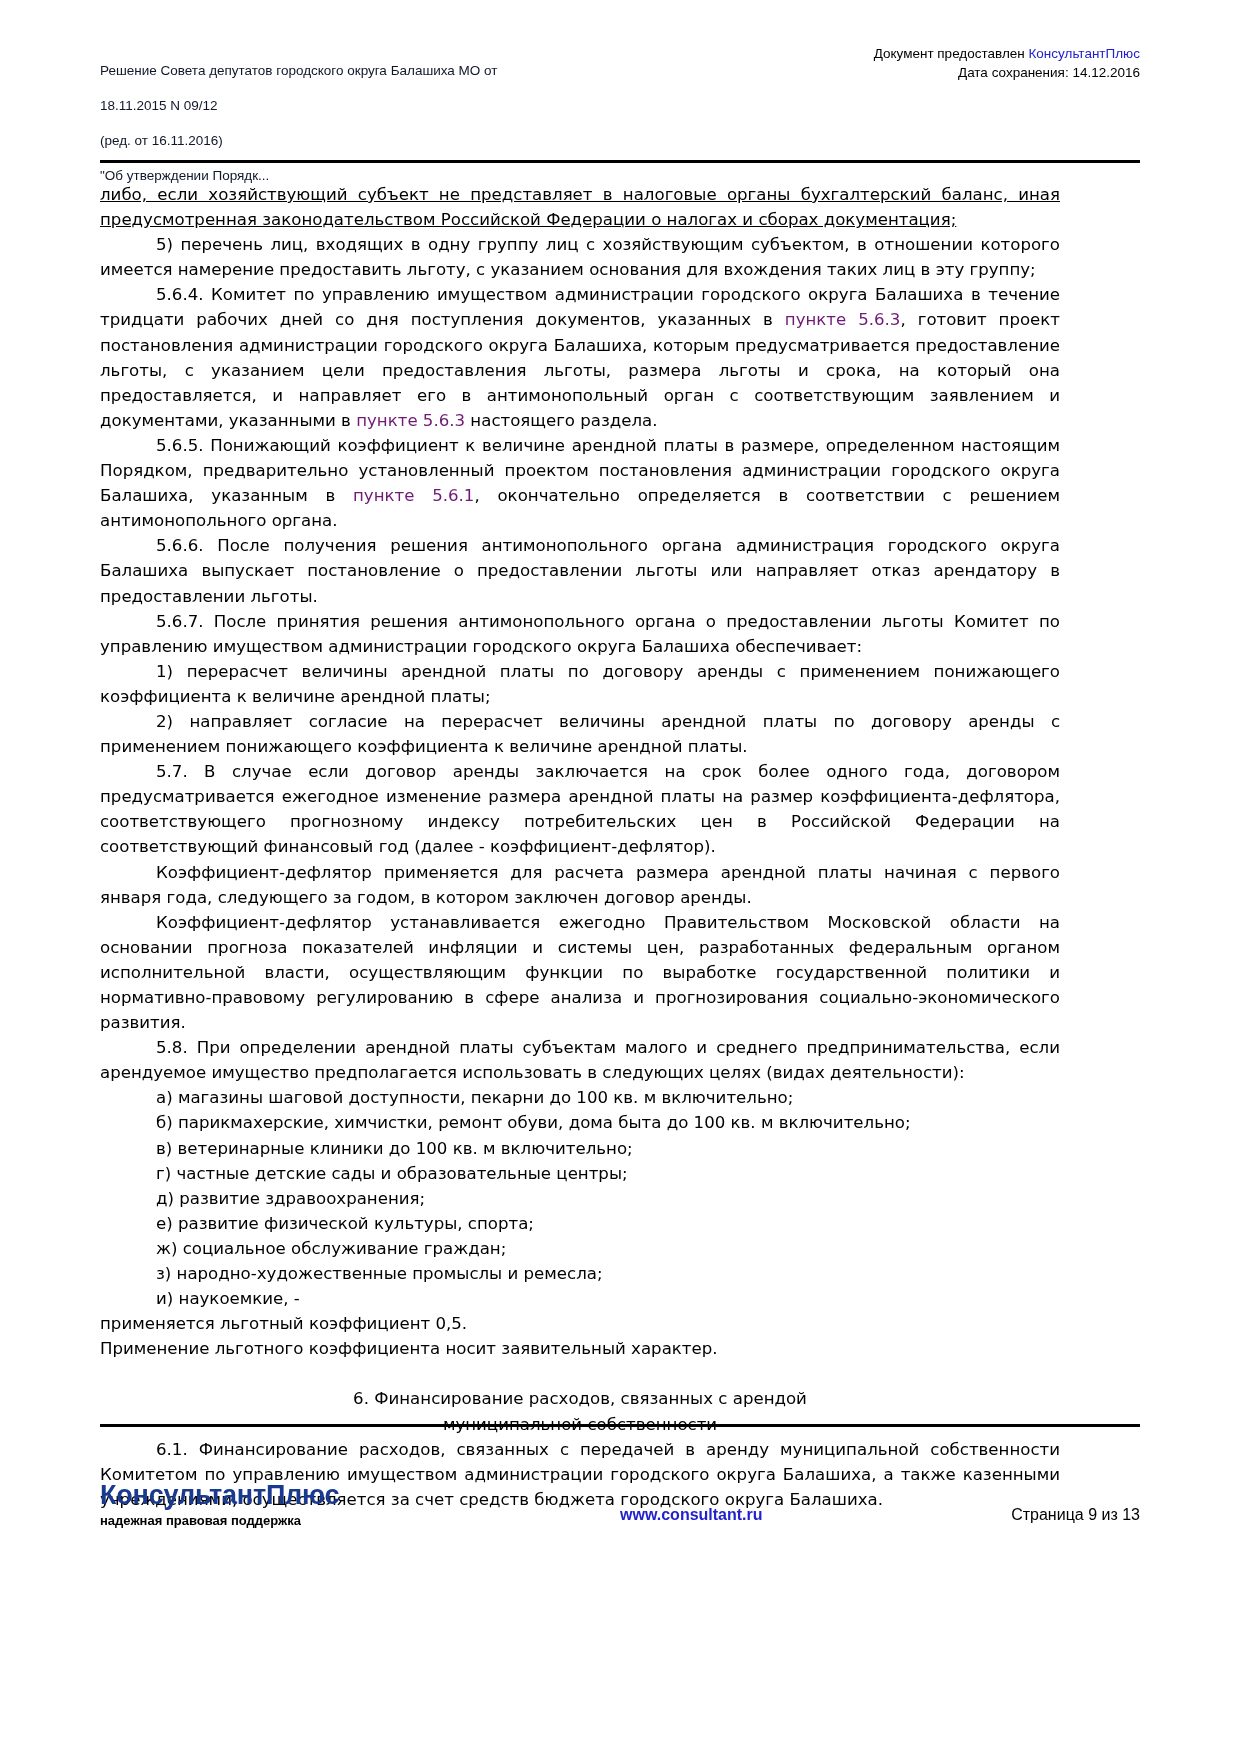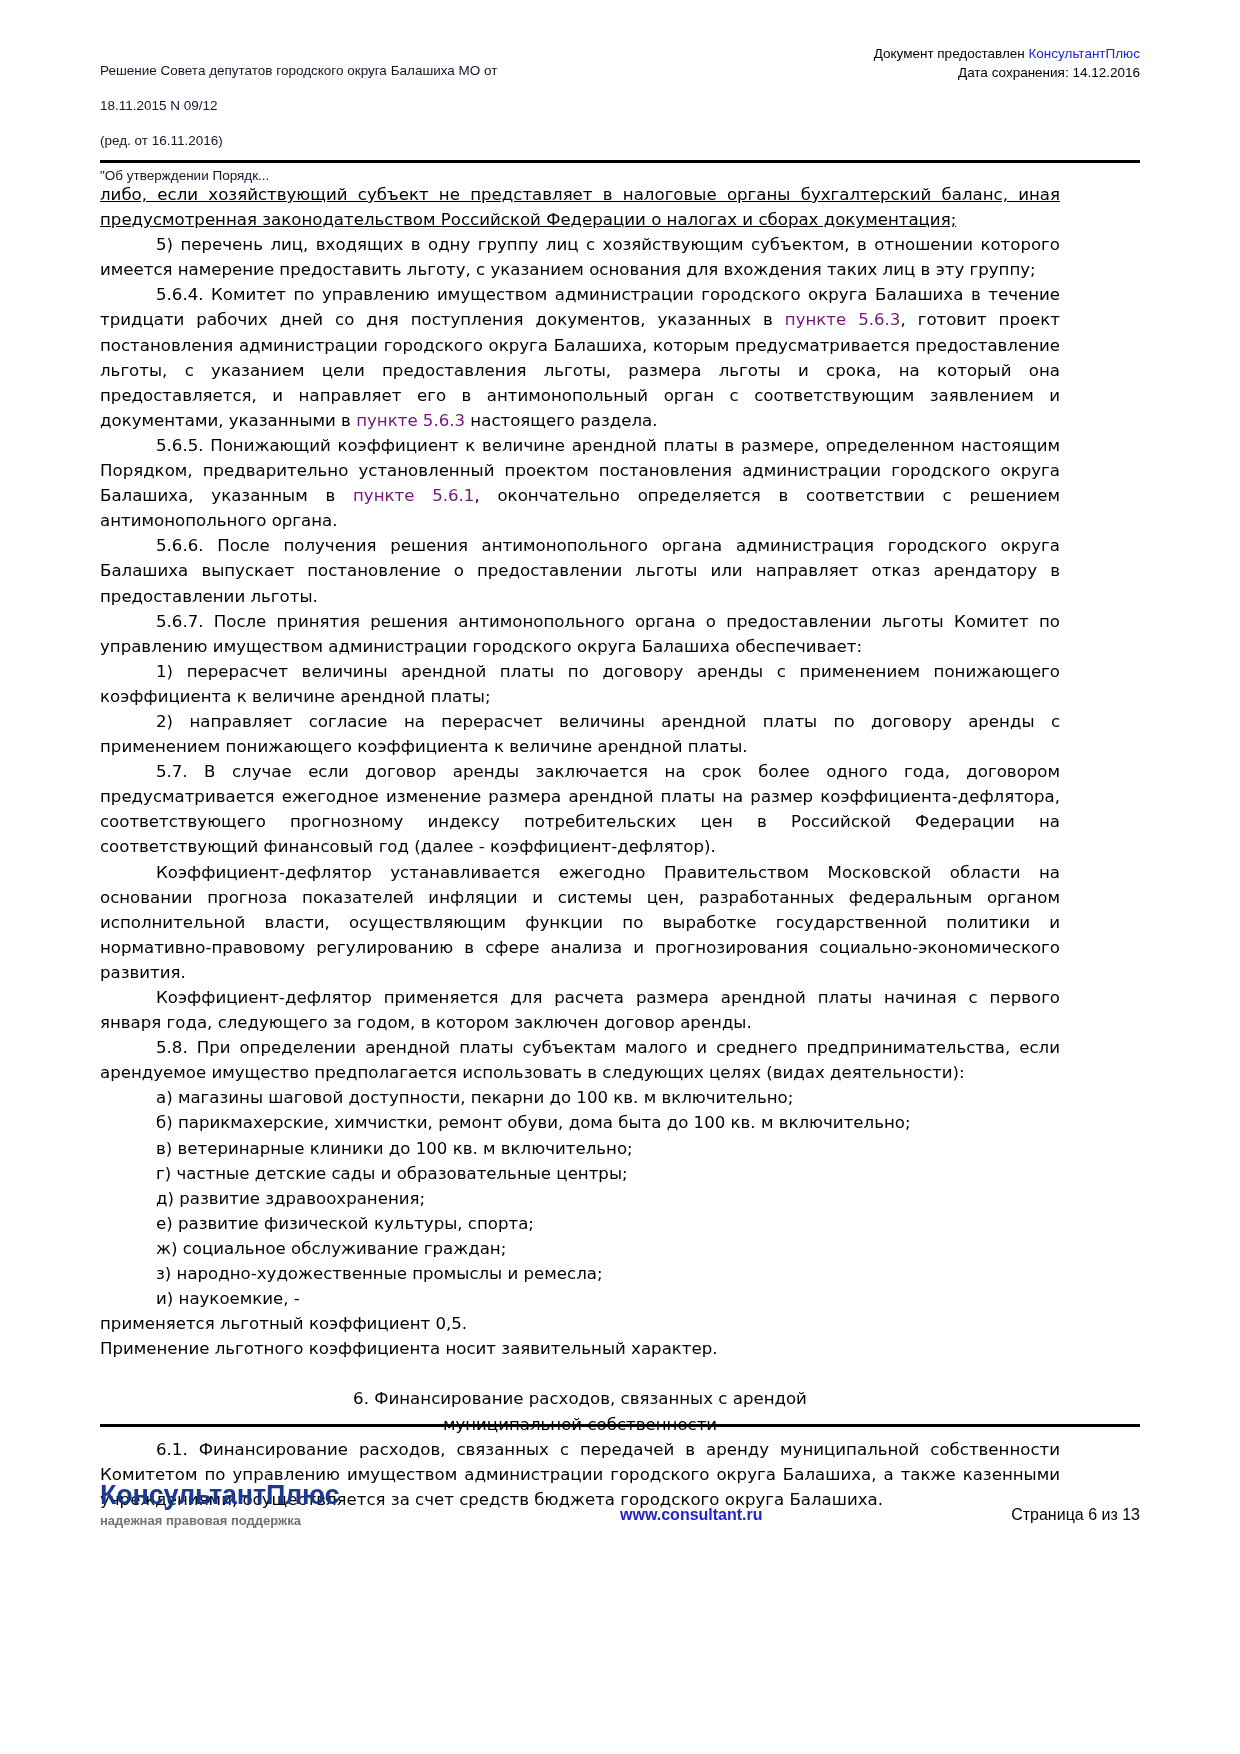--- a/index.html
+++ b/index.html
@@ -140,21 +140,21 @@
     font-size: 27px;
     font-weight: bold;
     color: #1a3a8f;
     line-height: 30px;
     letter-spacing: -0.2px;
   }
   .footer-brand-sub {
     font-family: "Liberation Sans", sans-serif;
     font-size: 13px;
     font-weight: bold;
-    color: #737373;
+    color: #000000;
     line-height: 18px;
     margin-top: 2px;
   }
   .footer-center {
     font-family: "Liberation Sans", sans-serif;
     font-size: 16px;
     font-weight: bold;
     color: #2222cc;
     padding-bottom: 6px;
     margin-left: 32px;
@@ -193,22 +193,22 @@
 
     <p class="ind"><span>5.6.4. Комитет по управлению имуществом администрации городского округа Балашиха в течение тридцати рабочих дней со дня поступления документов, указанных в </span><span class="lnk">пункте 5.6.3</span><span>, готовит проект постановления администрации городского округа Балашиха, которым предусматривается предоставление льготы, с указанием цели предоставления льготы, размера льготы и срока, на который она предоставляется, и направляет его в антимонопольный орган с соответствующим заявлением и документами, указанными в </span><span class="lnk">пункте 5.6.3</span><span> настоящего раздела.</span></p>
 
     <p class="ind"><span>5.6.5. Понижающий коэффициент к величине арендной платы в размере, определенном настоящим Порядком, предварительно установленный проектом постановления администрации городского округа Балашиха, указанным в </span><span class="lnk">пункте 5.6.1</span><span>, окончательно определяется в соответствии с решением антимонопольного органа.</span></p>
 
     <p class="ind">5.6.6. После получения решения антимонопольного органа администрация городского округа Балашиха выпускает постановление о предоставлении льготы или направляет отказ арендатору в предоставлении льготы.</p>
     <p class="ind">5.6.7. После принятия решения антимонопольного органа о предоставлении льготы Комитет по управлению имуществом администрации городского округа Балашиха обеспечивает:</p>
     <p class="ind">1) перерасчет величины арендной платы по договору аренды с применением понижающего коэффициента к величине арендной платы;</p>
     <p class="ind">2) направляет согласие на перерасчет величины арендной платы по договору аренды с применением понижающего коэффициента к величине арендной платы.</p>
     <p class="ind">5.7. В случае если договор аренды заключается на срок более одного года, договором предусматривается ежегодное изменение размера арендной платы на размер коэффициента-дефлятора, соответствующего прогнозному индексу потребительских цен в Российской Федерации на соответствующий финансовый год (далее - коэффициент-дефлятор).</p>
+    <p class="ind">Коэффициент-дефлятор применяется для расчета размера арендной платы начиная с первого января года, следующего за годом, в котором заключен договор аренды.</p>
     <p class="ind">Коэффициент-дефлятор устанавливается ежегодно Правительством Московской области на основании прогноза показателей инфляции и системы цен, разработанных федеральным органом исполнительной власти, осуществляющим функции по выработке государственной политики и нормативно-правовому регулированию в сфере анализа и прогнозирования социально-экономического развития.</p>
-    <p class="ind">Коэффициент-дефлятор применяется для расчета размера арендной платы начиная с первого января года, следующего за годом, в котором заключен договор аренды.</p>
     <p class="ind">5.8. При определении арендной платы субъектам малого и среднего предпринимательства, если арендуемое имущество предполагается использовать в следующих целях (видах деятельности):</p>
 
     <p class="list">а) магазины шаговой доступности, пекарни до 100 кв. м включительно;</p>
     <p class="list">б) парикмахерские, химчистки, ремонт обуви, дома быта до 100 кв. м включительно;</p>
     <p class="list">в) ветеринарные клиники до 100 кв. м включительно;</p>
     <p class="list">г) частные детские сады и образовательные центры;</p>
     <p class="list">д) развитие здравоохранения;</p>
     <p class="list">е) развитие физической культуры, спорта;</p>
     <p class="list">ж) социальное обслуживание граждан;</p>
     <p class="list">з) народно-художественные промыслы и ремесла;</p>
@@ -227,16 +227,16 @@
   </div>
 
   <div class="rule-bottom"></div>
 
   <div class="page-footer">
     <div class="footer-brand">
       <span class="footer-brand-title">КонсультантПлюс</span>
       <span class="footer-brand-sub">надежная правовая поддержка</span>
     </div>
     <div class="footer-center">www.consultant.ru</div>
-    <div class="footer-right">Страница 6 из 13</div>
+    <div class="footer-right">Страница 9 из 13</div>
   </div>
 
 </div>
 
 </body></html>

